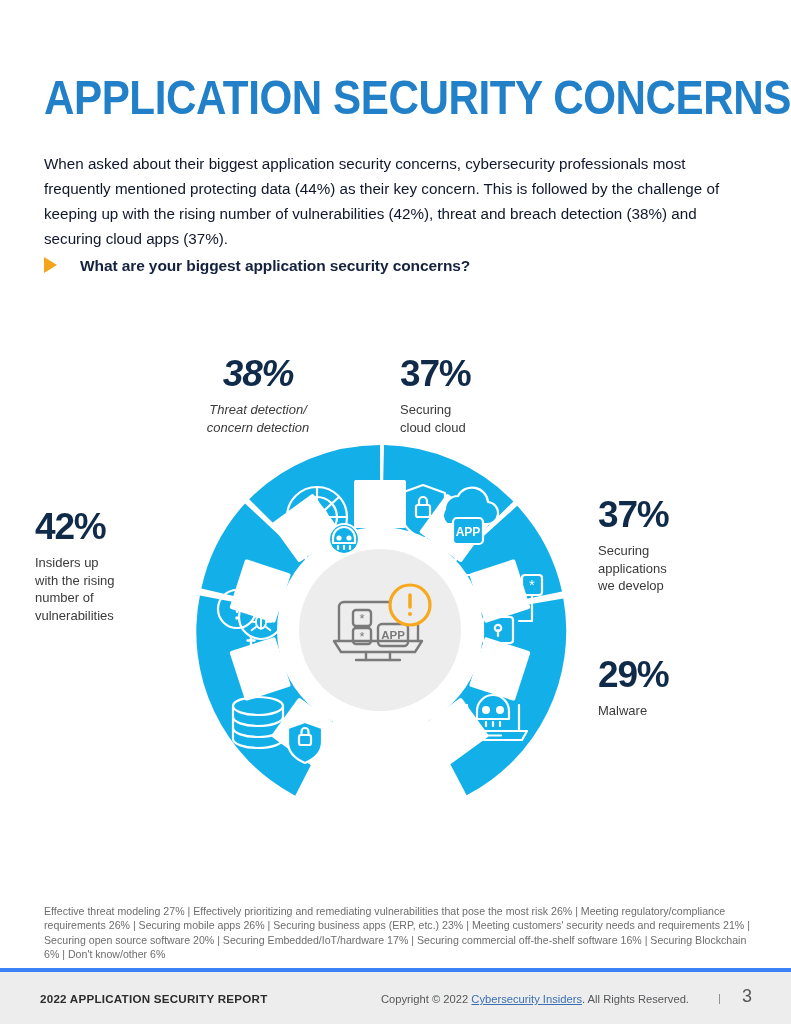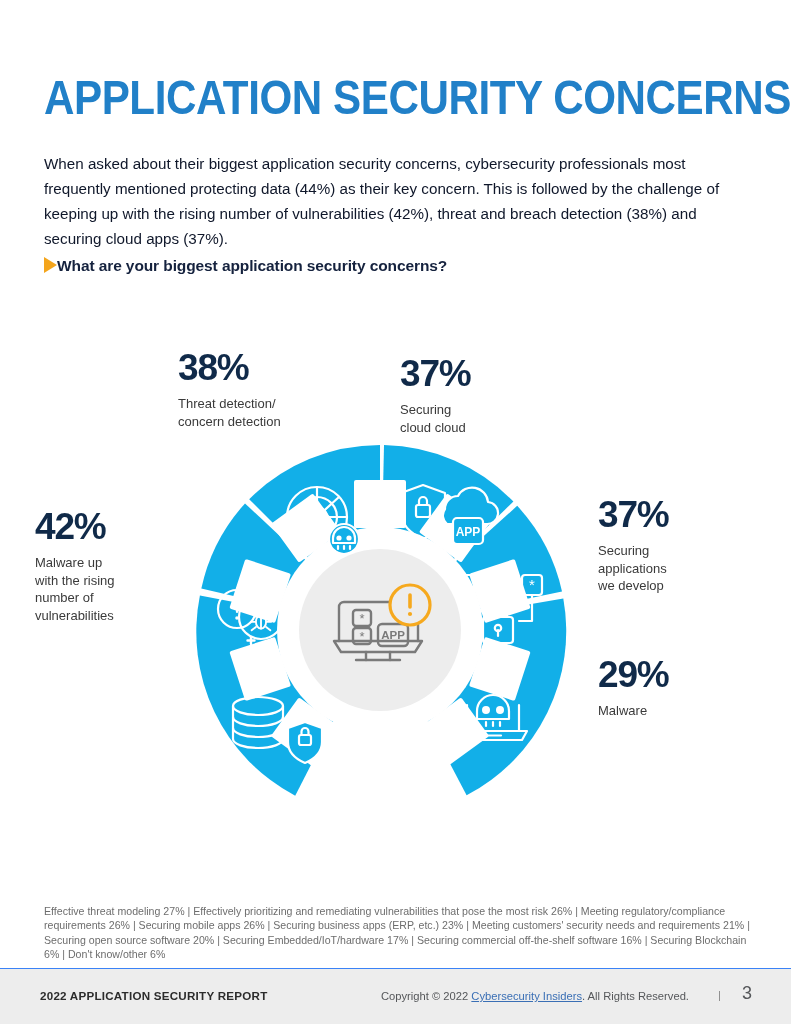--- a/index.html
+++ b/index.html
@@ -49,21 +49,21 @@
     font-family: "Liberation Sans", sans-serif;
     text-align: left;
   }
 
   
   .question-row {
     position: absolute;
     left: 44px; top: 257px;
     display: flex;
     align-items: flex-start;
-    gap: 0;
+    gap: 23px;
   }
   .tri-icon {
     width: 0; height: 0;
     border-left: 13px solid #F4A51C;
     border-top: 8px solid transparent;
     border-bottom: 8px solid transparent;
     flex: 0 0 auto;
   }
   .question-text {
     font-size: 15.5px;
@@ -97,21 +97,21 @@
   .callout .lbl {
     font-size: 13px;
     line-height: 17.5px;
     color: #3a3a3a;
     margin-top: 7px;
   }
   .c-left  { text-align: left; }
   .c-right { text-align: left; }
 
   
-  .co-threat   { left: 178px; top: 18px;  width: 160px; text-align: left; }
+  .co-threat   { left: 178px; top: 24px;  width: 160px; text-align: center; font-style: italic; }
   .co-cloud    { left: 400px; top: 24px;  width: 160px; text-align: left; }
   .co-keeping  { left: 35px;  top: 177px; width: 148px; }
   .co-protect  { left: 35px;  top: 337px; width: 148px; }
   .co-apps     { left: 598px; top: 165px; width: 165px; }
   .co-malware  { left: 598px; top: 325px; width: 165px; }
 
   
   .footnote {
     position: absolute;
     left: 44px; top: 893px;
@@ -121,21 +121,21 @@
     color: #6d6d6d;
     font-family: "Liberation Sans", sans-serif;
   }
 
   
   .footer {
     position: absolute;
     left: 0; bottom: 0;
     width: 791px; height: 56px;
     background: #ededed;
-    border-top: 1px solid #3b82f6;
+    border-top: 4px solid #3b82f6;
   }
   .footer-title {
     position: absolute;
     left: 40px; top: 20px;
     font-size: 11.6px;
     font-weight: 700;
     letter-spacing: 0.25px;
     color: #2c2c2c;
   }
   .footer-copy {
@@ -353,21 +353,21 @@
       <div class="pct">37%</div>
       <div class="lbl">
         <span>Securing</span><br>
         <span>cloud cloud</span>
       </div>
     </div>
 
     <div class="callout co-keeping c-left">
       <div class="pct">42%</div>
       <div class="lbl">
-        <span>Malware up</span><br>
+        <span>Insiders up</span><br>
         <span>with the rising</span><br>
         <span>number of</span><br>
         <span>vulnerabilities</span>
       </div>
     </div>
 
 
     <div class="callout co-apps c-right">
       <div class="pct">37%</div>
       <div class="lbl">

